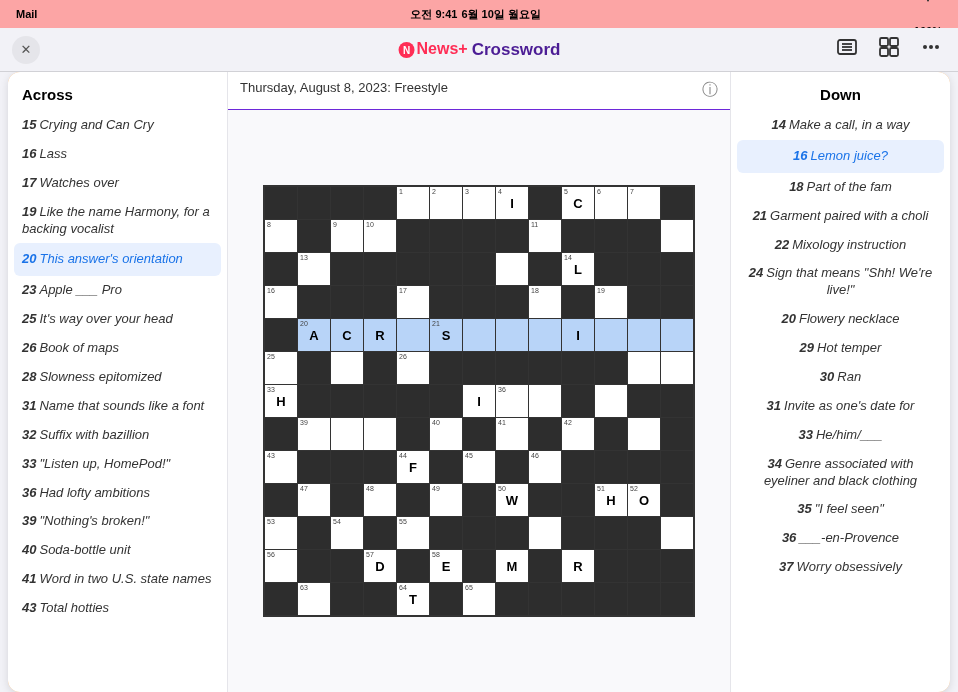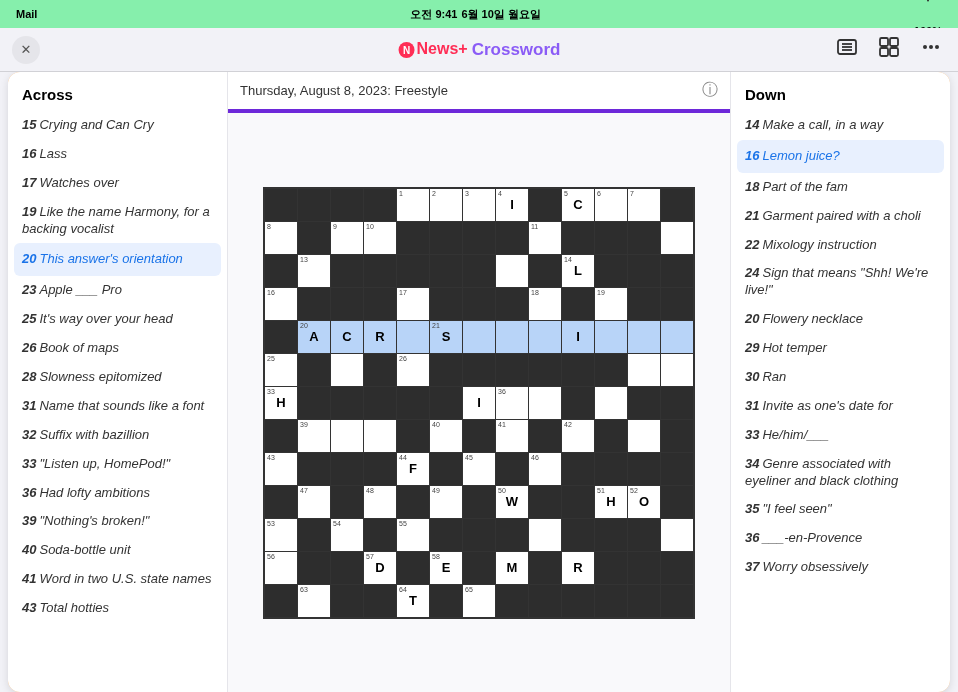--- a/index.html
+++ b/index.html
@@ -7,21 +7,21 @@
       font-family: -apple-system, BlinkMacSystemFont, 'Helvetica Neue', Arial, sans-serif;
       background: #f2f2f7;
       width: 958px;
       height: 692px;
       overflow: hidden;
       position: relative;
     }
 
     
     .status-bar {
-      background: #86efac;
+      background: #fca5a5;
       height: 28px;
       display: flex;
       align-items: center;
       justify-content: space-between;
       padding: 12px 16px;
       font-size: 11px;
       font-weight: 600;
     }
     .status-left { display: flex; align-items: center; gap: 6px; }
     .status-center { display: flex; gap: 4px; }
@@ -115,24 +115,24 @@
     .puzzle-area {
       flex: 1;
       background: #f9f9fb;
       display: flex;
       flex-direction: column;
       overflow: hidden;
     }
     .puzzle-header {
       padding: 8px 12px;
       display: flex;
-      align-items: center;
+      align-items: flex-start;
       justify-content: space-between;
       background: white;
-      border-bottom: 4px solid #6d28d9;
+      border-bottom: 1px solid #6d28d9;
     }
     .puzzle-title-text {
       font-size: 13px;
       font-weight: 500;
       color: #333;
     }
     .puzzle-info-btn {
       background: none; border: none; cursor: pointer;
       color: #888; font-size: 16px;
     }
@@ -178,20 +178,21 @@
     }
 
     
     .sidebar-right {
       width: 220px;
       min-width: 220px;
       background: white;
       border-left: 1px solid #e5e5ea;
       overflow-y: auto;
       padding: 10px 0;
+      text-align: center;
     }
 
     ::-webkit-scrollbar { width: 4px; }
     ::-webkit-scrollbar-track { background: transparent; }
     ::-webkit-scrollbar-thumb { background: #c7c7cc; border-radius: 2px; }
   </style>
 </head>
 <body>
 
 <div class="status-bar">
@@ -219,21 +220,21 @@
   <button class="toolbar-close">
     <span>✕</span>
   </button>
   <div class="toolbar-title">
     <span class="news-plus-logo">
       <svg width="18" height="18" viewBox="0 0 18 18" style="display:inline-block;vertical-align:middle;margin-right:1px;">
         <circle cx="9" cy="9" r="8" fill="#ff2d55"></circle>
         <text x="9" y="13" text-anchor="middle" fill="white" font-size="10" font-weight="bold" font-family="Arial">N</text>
       </svg>News+
     </span>
-    <span style="font-size:17px;font-weight:600;color:#8b5cf6;">Crossword</span>
+    <span style="font-size:17px;font-weight:600;color:#4c1d95;">Crossword</span>
   </div>
   <div class="toolbar-actions">
     <button class="toolbar-btn">
       <svg width="22" height="22" viewBox="0 0 22 22" fill="none" stroke="#333" stroke-width="1.8">
         <rect x="2" y="4" width="18" height="14" rx="2"></rect>
         <line x1="6" y1="8" x2="16" y2="8"></line>
         <line x1="6" y1="11" x2="16" y2="11"></line>
         <line x1="6" y1="14" x2="16" y2="14"></line>
       </svg>
     </button>

